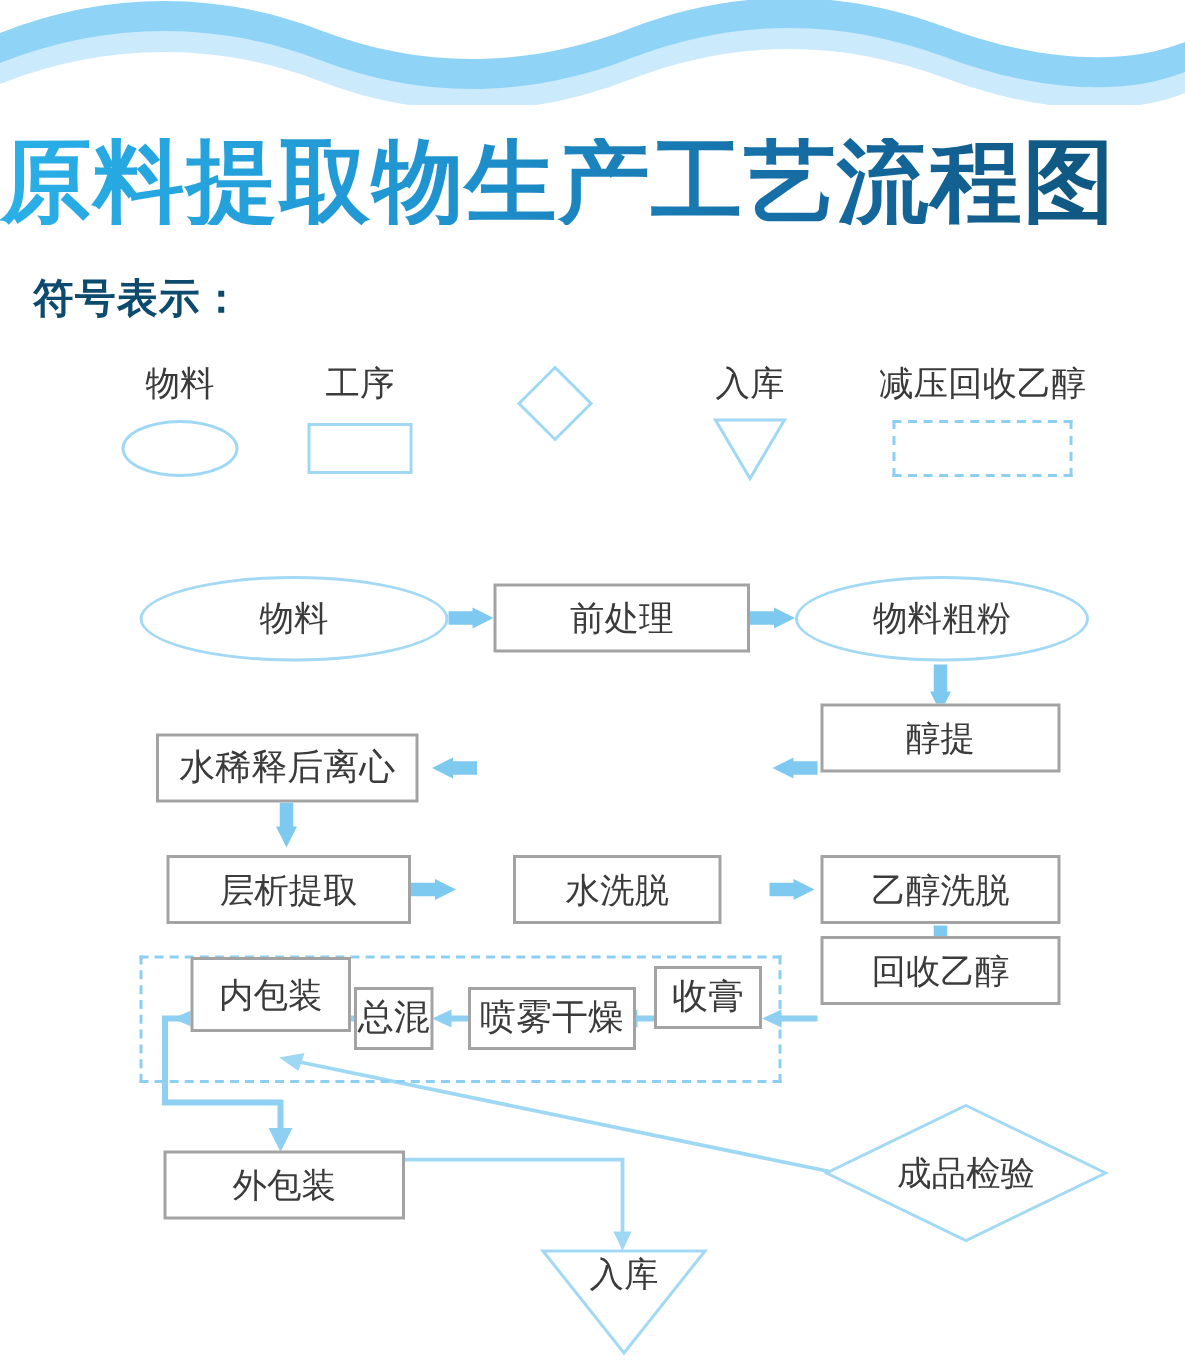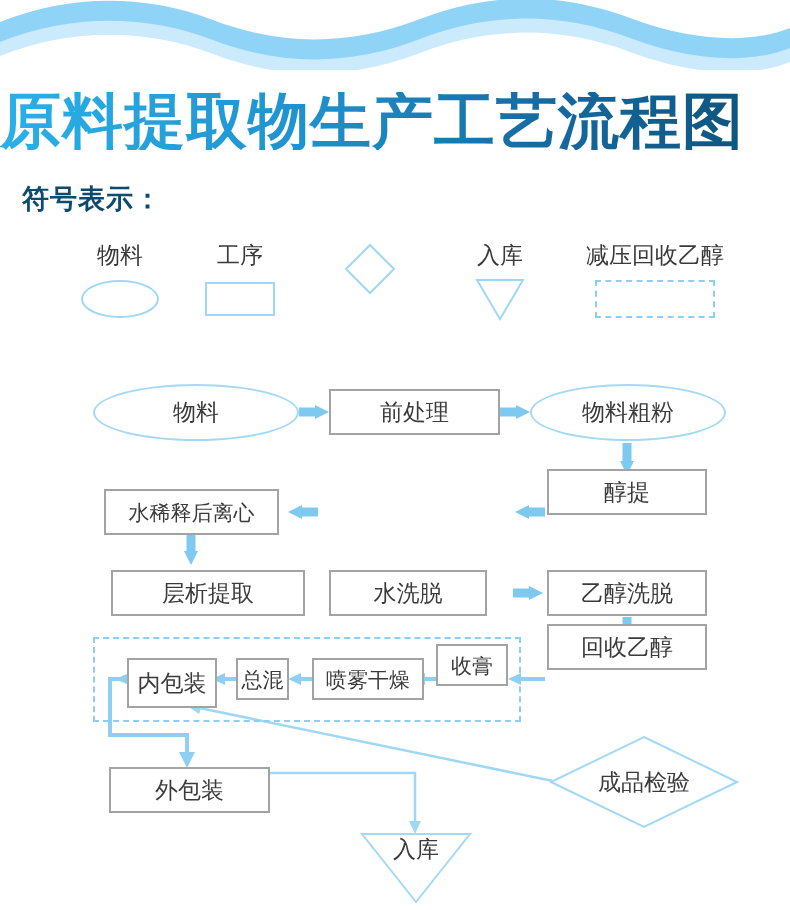--- a/index.html
+++ b/index.html
@@ -52,21 +52,21 @@
     position:absolute;
     box-sizing:border-box;
     display:flex;align-items:center;justify-content:center;
     color:#3b3b3b;
     font-size:23px;
     line-height:1;
     white-space:nowrap;
   }
   .node.rect{border:2px solid #a3a3a3;background:#fff;}
   .node.ellipse{border:2px solid #a3d9f5;border-radius:50%;background:#fff;}
-  .node.small{font-size:21px;}
+  .node.small{font-size:24px;}
   .node.tri,.node.dia{border:none;background:transparent;}
   .node.tri span,.node.dia span{position:relative;z-index:2;}
 
   .dashzone{
     position:absolute;border:2px dashed #8dcff2;box-sizing:border-box;
     background:transparent;
   }
 
   svg.lines{position:absolute;left:0;top:0;width:790px;height:910px;pointer-events:none;}
 </style>
@@ -237,25 +237,25 @@
 
     <div class="node rect" style="left:547px;top:469px;width:160px;height:46px;">
       <span>醇提</span>
     </div>
 
 
     <div class="node rect small" style="left:104px;top:489px;width:175px;height:46px;">
       <span>水稀释后离心</span>
     </div>
 
-    <div class="node rect" style="left:111px;top:570px;width:194px;height:46px;">
+    <div class="node rect" style="left:111px;top:570px;width:163px;height:46px;">
       <span>层析提取</span>
     </div>
 
-    <div class="node rect" style="left:329px;top:570px;width:158px;height:46px;text-align:center;">
+    <div class="node rect" style="left:342px;top:570px;width:139px;height:46px;text-align:center;">
       <span>水洗脱</span>
     </div>
 
     <div class="node rect" style="left:547px;top:570px;width:160px;height:46px;">
       <span>乙醇洗脱</span>
     </div>
 
     <div class="node rect" style="left:547px;top:624px;width:160px;height:46px;">
       <span>回收乙醇</span>
     </div>
@@ -265,21 +265,21 @@
     </div>
 
     <div class="node rect small" style="left:312px;top:658px;width:112px;height:42px;">
       <span>喷雾干燥</span>
     </div>
 
     <div class="node rect small" style="left:236px;top:658px;width:53px;height:42px;">
       <span>总混</span>
     </div>
 
-    <div class="node rect" style="left:127px;top:658px;width:90px;height:50px;">
+    <div class="node rect" style="left:127px;top:638px;width:107px;height:50px;">
       <span>内包装</span>
     </div>
 
     <div class="node rect" style="left:109px;top:767px;width:161px;height:46px;">
       <span>外包装</span>
     </div>
 
     <div class="node dia" style="left:549px;top:735px;width:190px;height:95px;">
       <svg style="position:absolute;left:0;top:0;" width="190" height="95" viewBox="0 0 190 95">
         <polygon points="95,2 188,47 95,92 2,47" fill="#fff" stroke="#a3d9f5" stroke-width="2"></polygon>

